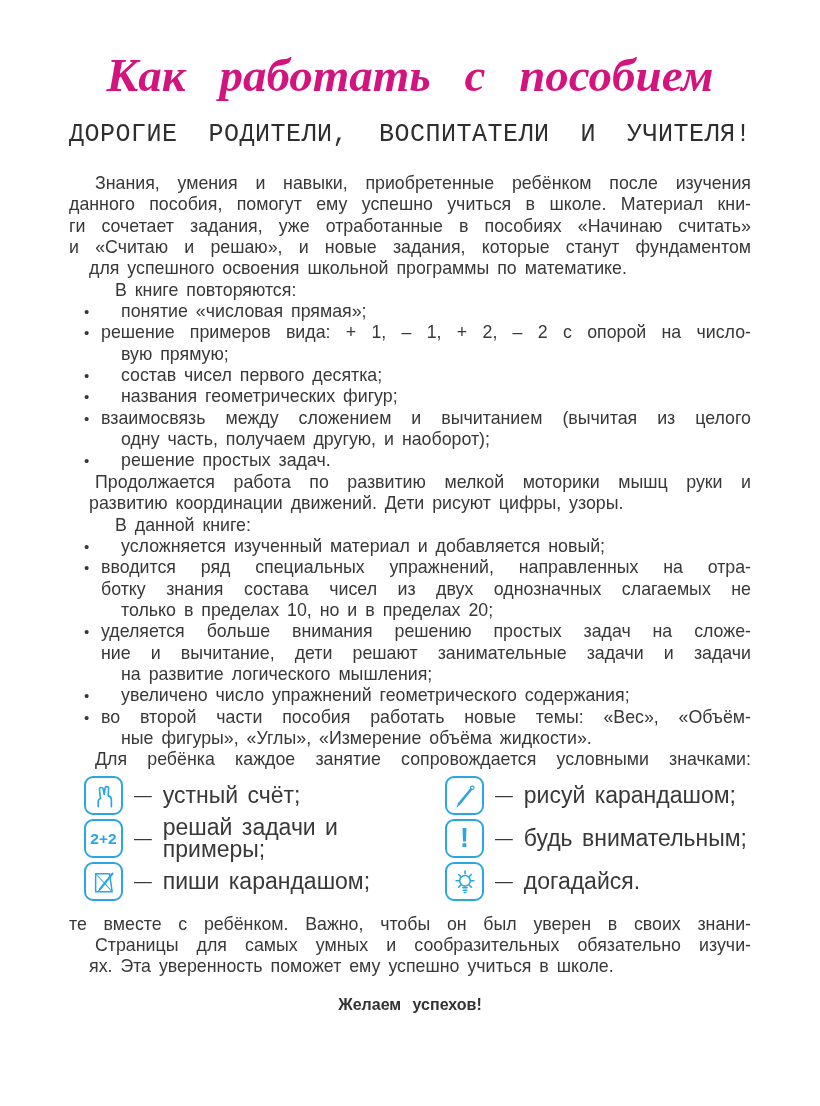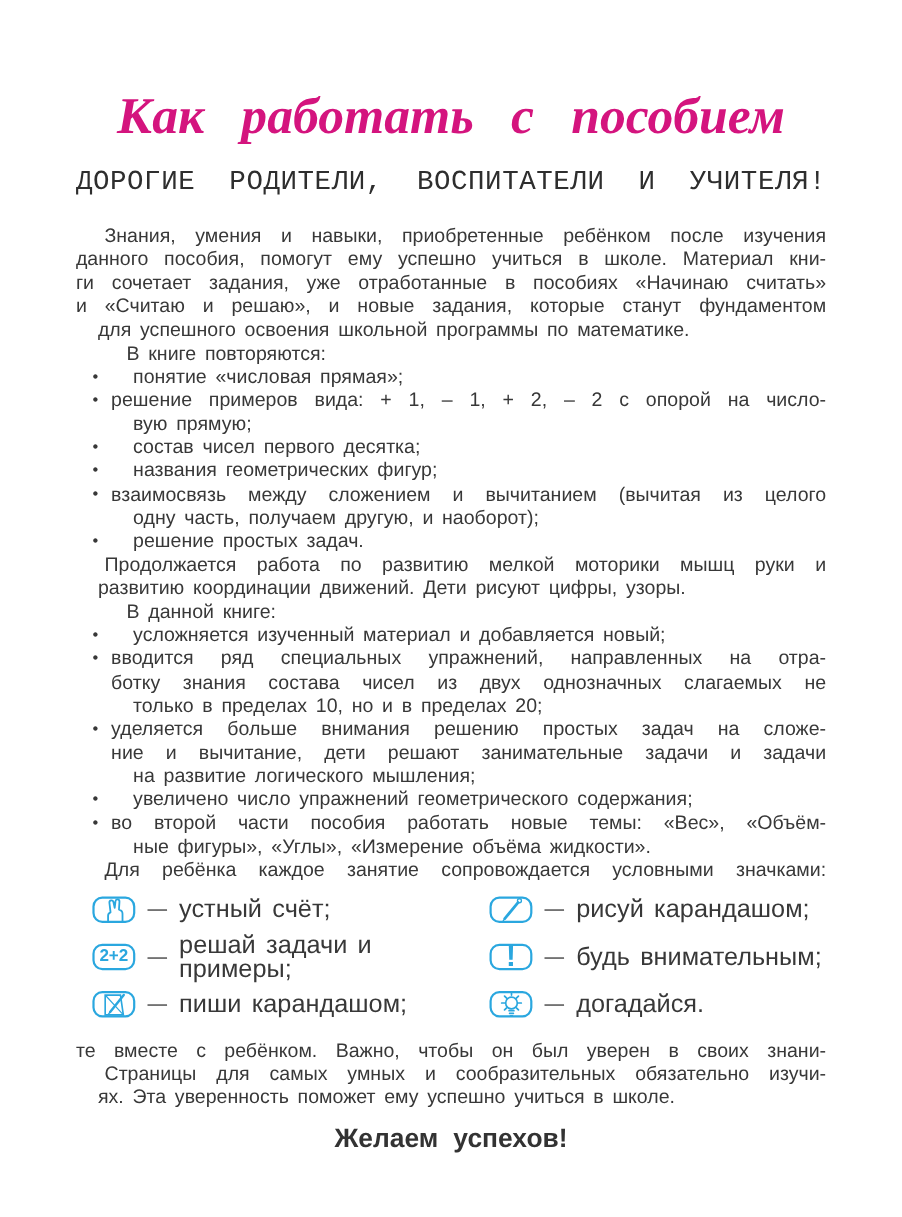--- a/index.html
+++ b/index.html
@@ -1,21 +1,21 @@
 <!DOCTYPE html>
 <html lang="ru"><head>
 <meta charset="utf-8">
 <style>
   html,body{margin:0;padding:0;background:#fff;}
   .page{
     width:820px;height:1106px;background:#ffffff;overflow:hidden;
     font-family:"Liberation Sans","DejaVu Sans",sans-serif;color:#383838;
     position:relative;
   }
-  .content{width:682px;margin:0 auto;padding-top:78px;}
+  .content{width:682px;margin:0 auto;padding-top:47px;}
   .doc-title{
     font-family:"Liberation Serif","DejaVu Serif",serif;
     font-style:italic;font-weight:bold;
     font-size:47px;line-height:56px;color:#d4147e;
     text-align:center;word-spacing:22px;white-space:nowrap;
   }
   .doc-subtitle{
     font-family:"Liberation Mono","DejaVu Sans Mono",monospace;
     font-size:25px;line-height:30px;color:#2e2e2e;
     margin-top:17px;
@@ -28,32 +28,32 @@
   .indent{text-indent:26px;}
   .bullet-item{display:flex;padding-left:15px;}
   .bullet-dot{flex:none;width:17px;font-size:15px;}
   .bullet-text{flex:1;min-width:0;}
   .legend{
     display:grid;grid-template-columns:361px 1fr;
     padding-left:15px;margin-top:5px;
   }
   .legend-row{display:flex;align-items:center;height:40px;margin-bottom:3px;gap:11px;}
   .icon-box{
-    flex:none;width:39px;height:24px;box-sizing:border-box;
+    flex:none;width:39px;height:39px;box-sizing:border-box;
     border:2.5px solid #2aa7df;border-radius:9px;
     display:flex;align-items:center;justify-content:center;
   }
   .glyph{color:#2aa7df;font-weight:bold;line-height:1;}
   .glyph.calc{font-size:15.5px;letter-spacing:0;}
   .glyph.attn{font-size:27px;}
   .legend-dash{flex:none;}
   .legend-label{font-size:23px;word-spacing:3px;}
   .outro{margin-top:9px;}
   .closing{
-    text-align:center;font-weight:bold;font-size:24px;
+    text-align:center;font-weight:bold;font-size:16px;
     margin-top:16px;word-spacing:7px;color:#333;
   }
   svg{display:block;}
 </style>
 </head>
 <body>
 
 <div class="page">
   <div class="content">
 

